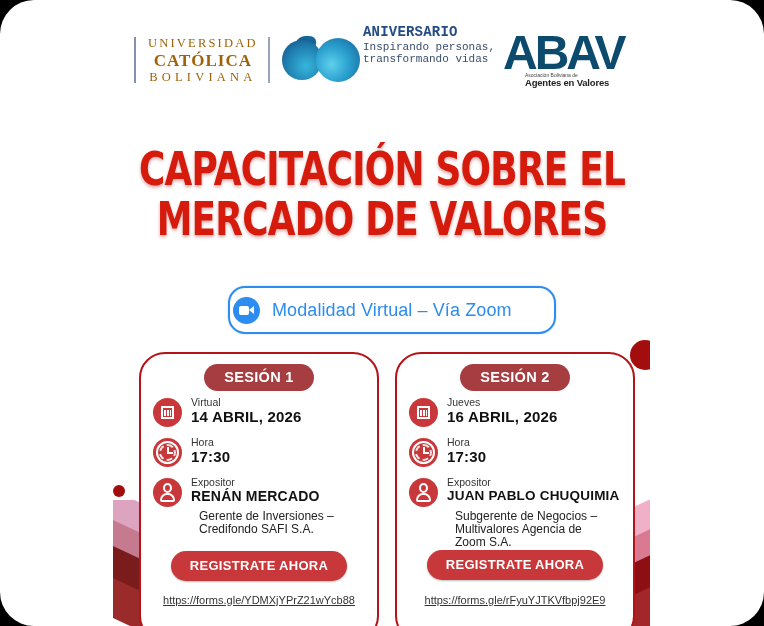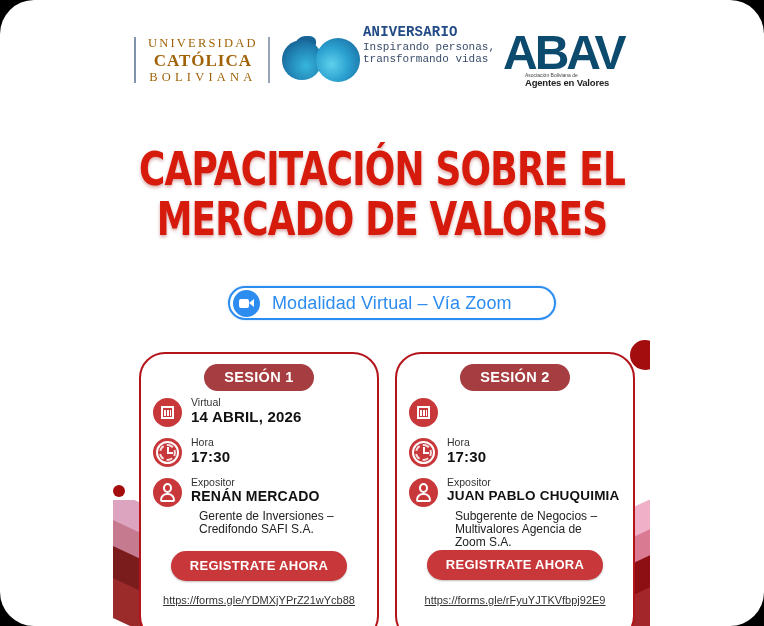--- a/index.html
+++ b/index.html
@@ -43,21 +43,21 @@
     position: absolute; left: 0; width: 764px; top: 144px; text-align: center;
     color: #d61a0c; font-family: "DejaVu Sans", sans-serif; font-weight: bold;
     font-size: 46px; line-height: 50px; letter-spacing: -1px;
     transform: scaleX(0.78); transform-origin: center top;
     text-shadow: 0 2px 4px rgba(140,0,0,.35);
   }
   .title div { white-space: nowrap; }
 
   
   .modality {
-    position: absolute; left: 228px; top: 286px; width: 328px; height: 34px;
+    position: absolute; left: 228px; top: 286px; width: 328px; height: 48px;
     border: 2px solid #2d8cf0; border-radius: 17px; display: flex; align-items: center;
     box-shadow: 0 0 2px rgba(45,140,240,.4);
   }
   .zoom-icon { width: 27px; height: 27px; border-radius: 50%; background: #2d8cf0; margin-left: 3px; position: relative; flex: none; }
   .zoom-icon .cam { position: absolute; left: 6px; top: 9px; width: 10px; height: 9px; background: #fff; border-radius: 2px; }
   .zoom-icon .lens { position: absolute; left: 16px; top: 9.5px; width: 0; height: 0; border-top: 4px solid transparent; border-bottom: 4px solid transparent; border-right: 5px solid #fff; }
   .modality-text { margin-left: 12px; color: #2d8cf0; font-size: 18px; letter-spacing: .1px; }
   .stripes-left { position: absolute; left: 113px; top: 500px; width: 40px; height: 126px; overflow: hidden; }
   .stripes-right { position: absolute; left: 610px; top: 500px; width: 40px; height: 126px; overflow: hidden; }
   .stripe { position: absolute; left: -20px; width: 100px; height: 40px; }
@@ -214,20 +214,24 @@
   </div>
 
   <div class="card c2">
     <div class="session-badge">SESIÓN 2</div>
 
     <div class="row" style="top:44px;">
       <span class="ic ic-cal">
           <span class="frame"></span>
           <span class="bars"></span>
         </span>
+      <div class="txt">
+        <div class="lbl">Jueves</div>
+        <div class="val">16 ABRIL, 2026</div>
+      </div>
     </div>
 
     <div class="row" style="top:84px;">
       <span class="ic ic-clock">
           <span class="face"></span>
           <span class="ticks"></span>
           <span class="h"></span>
           <span class="m"></span>
         </span>
       <div class="txt">

